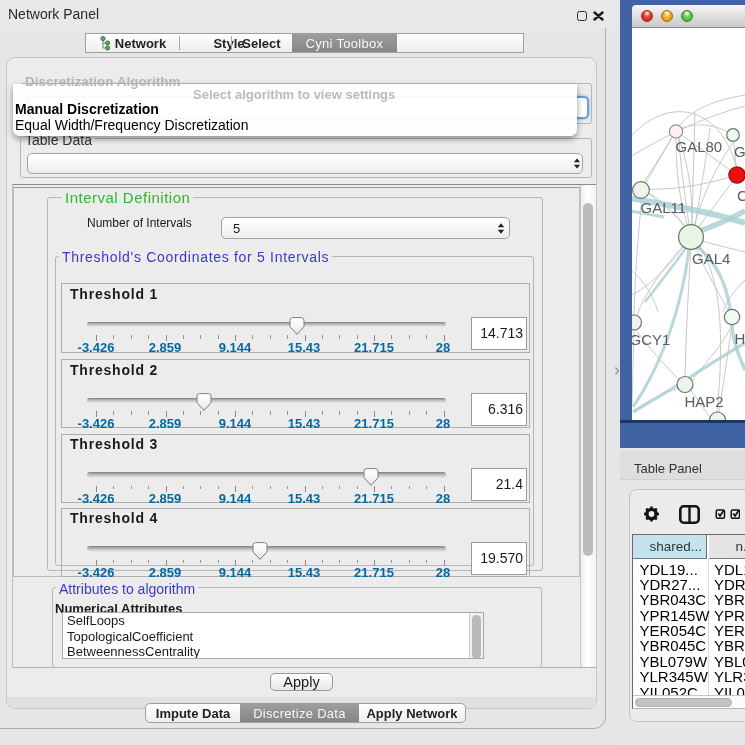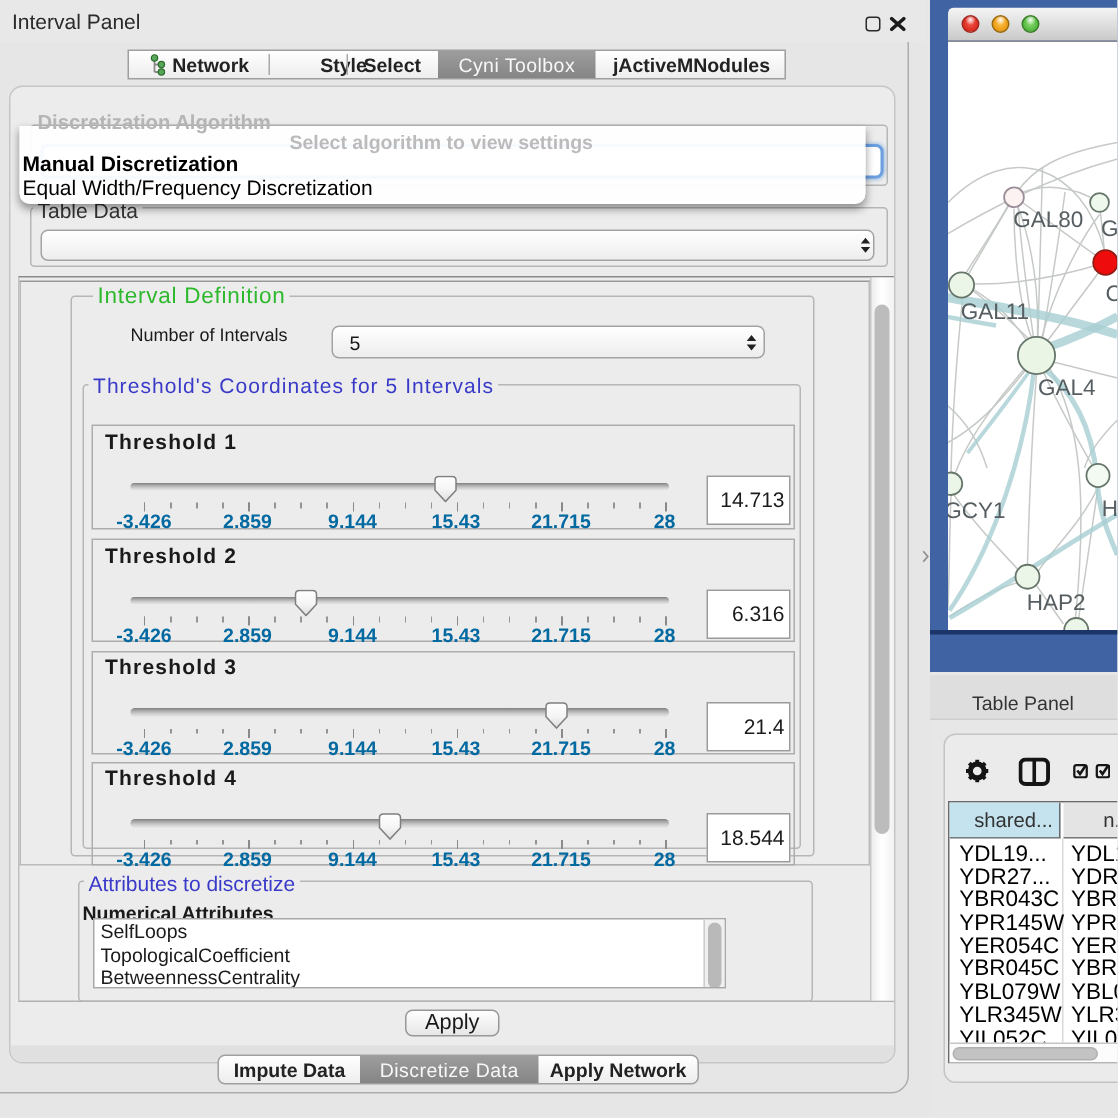--- a/index.html
+++ b/index.html
@@ -33,42 +33,41 @@
 <stop offset="0" stop-color="#ffffff"></stop>
         <stop offset="0.55" stop-color="#f4f4f4"></stop>
         <stop offset="1" stop-color="#dedede"></stop>
 </linearGradient>
     </defs>
   </svg>
 
 <div class="a" style="left:-20px; top:-20px; width:626px; height:749px; border:1px solid #adadad; border-radius:12px; background:#e6e6e6;"></div>
 
 <div class="a" style="left:0; top:0; width:617px; height:28px; background:#e8e8e8;"></div>
-<div class="a" style="left:8px; top:6px; font-size:14px; color:#2a2a2a;">Interval Panel</div>
+<div class="a" style="left:8px; top:6px; font-size:14px; color:#2a2a2a;">Network Panel</div>
 <div class="a" style="left:577px; top:11px; width:10px; height:10px; border:1.6px solid #2a2a2a; border-radius:2.5px;"></div>
 <svg class="a" style="left:593px; top:11px;" width="11" height="10" viewBox="0 0 11 10">
   <path d="M1.5 1.5 L9.5 8.5 M9.5 1.5 L1.5 8.5" stroke="#1a1a1a" stroke-width="2.4" stroke-linecap="round"></path>
 </svg>
 
 <div class="a" style="left:85px; top:33px; width:439px; height:20px; background:linear-gradient(#ffffff,#ededed); border:1px solid #9f9f9f; border-radius:0;">
   <div class="tseg" style="left:0; width:93px;">
     <svg width="12" height="15" viewBox="0 0 12 15" style="margin-right:4px;">
       <path d="M4 3 L4 12 M4 7 L8 7 M4 12 L8 12" stroke="#8a8a8a" stroke-width="1.2" fill="none"></path>
       <circle cx="4" cy="2.6" r="2.1" fill="#57a557" stroke="#2c6b2c" stroke-width="0.8"></circle>
       <circle cx="8.6" cy="7" r="2.1" fill="#57a557" stroke="#2c6b2c" stroke-width="0.8"></circle>
       <circle cx="8.6" cy="12" r="2.1" fill="#57a557" stroke="#2c6b2c" stroke-width="0.8"></circle>
     </svg>
     Network
   </div>
   <div class="sep" style="left:93px;"></div>
   <div class="tseg" style="left:107px; width:52px;padding-left:20px;">Style</div>
   <div class="sep" style="left:145px;"></div>
   <div class="tseg" style="left:145px; width:61px;">Select</div>
   <div class="tseg" style="left:206px; width:105px; background:linear-gradient(#9d9d9d,#858585); color:#f7f7f7; font-weight:normal; letter-spacing:0.3px;">Cyni Toolbox</div>
-  <div class="tseg" style="left:311px; width:128px;">jActiveMNodules</div>
 </div>
 
 <div class="a" style="left:6px; top:57px; width:591px; height:652px; background:#ececec; border:1px solid #c6c6c6; border-radius:9px;"></div>
 <div class="a" style="left:7px; top:697px; width:589px; height:11px; background:#e0e0e0; border-radius:0 0 8px 8px;"></div>
 
 <div class="grp" style="left:20px; top:83px; width:572px; height:41px;"></div>
 <div class="a" style="left:27px; top:96px; width:562px; height:23px; background:#fff; border:2px solid #6b9fe0; border-radius:5px; box-shadow:0 0 3px #7aaae0;"></div>
 
 <div class="grp" style="left:20px; top:138px; width:572px; height:40px;"></div>
 <div class="glabel" style="left:22px; top:132px; color:#333;">Table Data</div>
@@ -173,25 +172,25 @@
     <span style="left:8px;  top:56px;">-3.426</span>
     <span style="left:77px; top:56px;">2.859</span>
     <span style="left:147px;top:56px;">9.144</span>
     <span style="left:216px;top:56px;">15.43</span>
     <span style="left:286px;top:56px;">21.715</span>
     <span style="left:355px;top:56px;">28</span>
   </div>
   <svg class="thumb" style="left:190px;" viewBox="0 0 16 18">
       <path d="M1 3.2 Q1 0.6 3.6 0.6 L12.4 0.6 Q15 0.6 15 3.2 L15 9.8 L8 17.4 L1 9.8 Z" fill="url(#tg)" stroke="#7f7f7f" stroke-width="1"></path>
     </svg>
-  <div class="valbox">18.544</div>
+  <div class="valbox">19.570</div>
 </div>
 
 <div class="grp" style="left:52px; top:587px; width:490px; height:81px;"></div>
-<div class="glabel" style="left:56px; top:581px; color:#3a3ac9;">Attributes to discretize</div>
+<div class="glabel" style="left:56px; top:581px; color:#3a3ac9;">Attributes to algorithm</div>
 <div class="a" style="left:55px; top:601px; font-size:13px; font-weight:bold;">Numerical Attributes</div>
 <div class="a" style="left:62px; top:612px; width:422px; height:47px; background:#fff; border:1px solid #a8a8a8; overflow:hidden;">
   <div style="position:absolute; left:4px; top:0px; font-size:13px; line-height:15.5px;">SelfLoops<br>TopologicalCoefficient<br>BetweennessCentrality</div>
   <div style="position:absolute; right:0; top:0; width:14px; height:100%; background:#f0f0f0; border-left:1px solid #ccc;"></div>
   <div style="position:absolute; right:2.5px; top:2px; width:9px; height:44px; background:#b9b9b9; border-radius:4.5px;"></div>
 </div>
 
 <div class="a" style="left:270px; top:673px; width:63px; height:18px; background:linear-gradient(#ffffff,#e6e6e6); border:1px solid #989898; border-radius:5px; font-size:14.5px; text-align:center; line-height:16.5px;">Apply</div>
 
 <div class="a" style="left:145px; top:703px; width:321px; height:20px; background:linear-gradient(#ffffff,#ededed); border:1px solid #9f9f9f; border-radius:5px;">
@@ -276,21 +275,21 @@
     <text x="692" y="263.5">GAL4</text>
     <text x="629.5" y="345">GCY1</text>
     <text x="734.5" y="344">H</text>
     <text x="684.5" y="406.5">HAP2</text>
   </g>
 </svg>
 </div>
 
 <div class="a" style="left:620px; top:448px; width:125px; height:297px; background:#e7e7e7;"></div>
 <div class="a" style="left:620px; top:450px; width:125px; height:30px; background:#dedede; border-bottom:1px solid #cfcfcf;"></div>
-<div class="a" style="left:634px; top:461px; font-size:13px; color:#333;margin-left:14px;">Table Panel</div>
+<div class="a" style="left:634px; top:461px; font-size:13px; color:#333;">Table Panel</div>
 
 <div class="a" style="left:629px; top:489px; width:130px; height:233px; background:#ebebeb; border:1px solid #c4c4c4; border-radius:8px;"></div>
 
 <svg class="a" style="left:644px; top:506px;" width="15" height="16" viewBox="0 0 15 16">
   <g stroke="#151515" fill="none">
     <circle cx="7.5" cy="8" r="4.6" stroke-width="3.4"></circle>
     <g stroke-width="2.6">
       <path d="M7.5 0.5 L7.5 3.5 M7.5 12.5 L7.5 15.5 M0 8 L3 8 M12 8 L15 8 M2.2 2.7 L4.4 4.9 M10.6 11.1 L12.8 13.3 M12.8 2.7 L10.6 4.9 M4.4 11.1 L2.2 13.3"></path>
     </g>
   </g>

